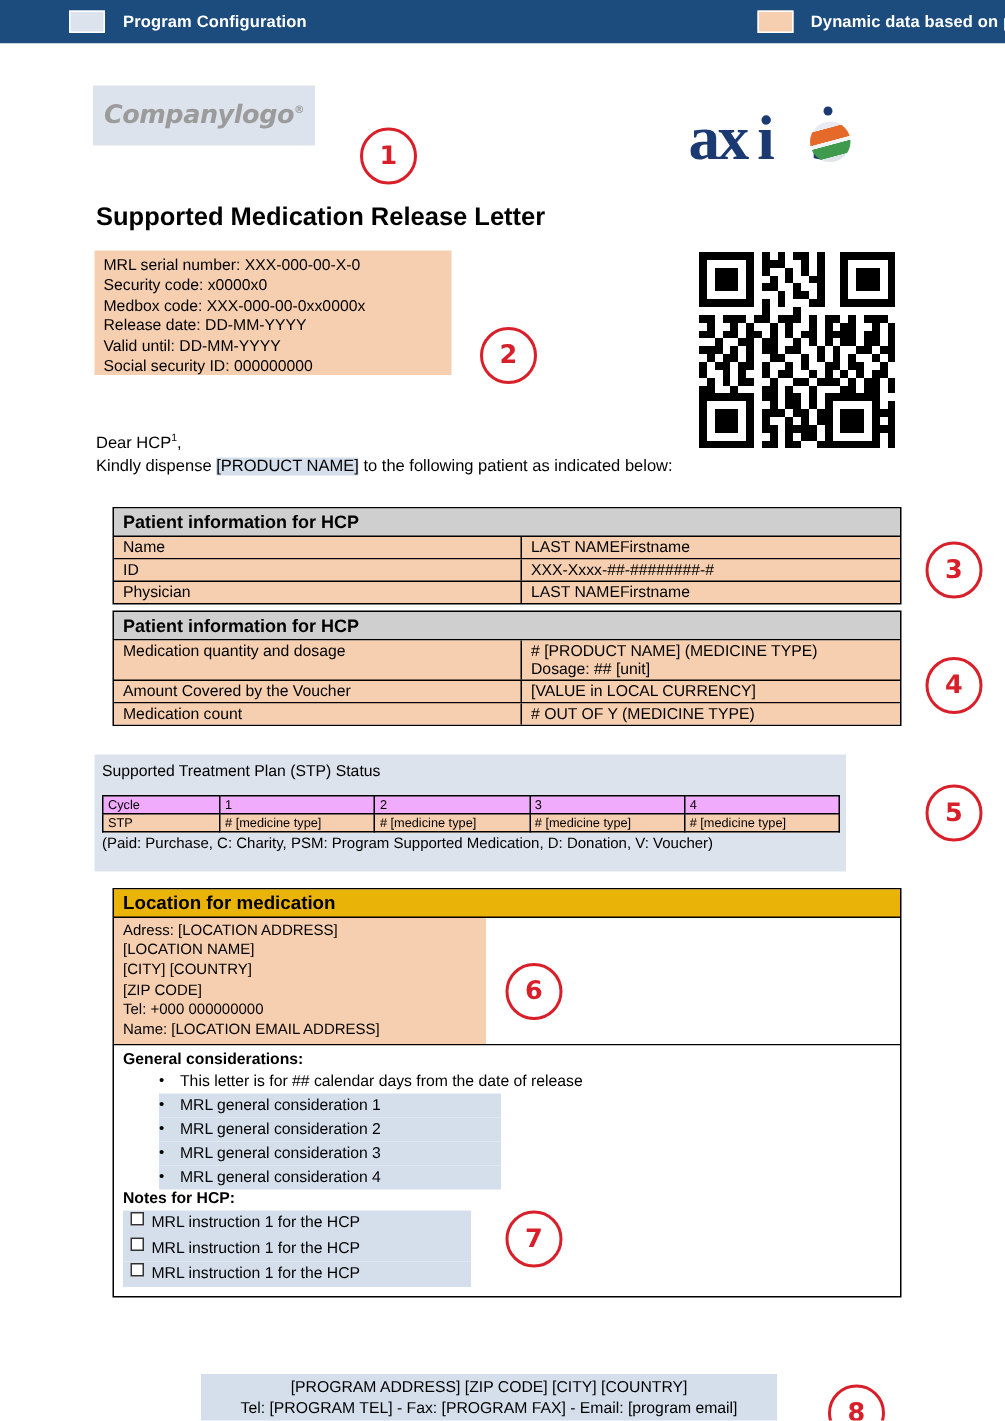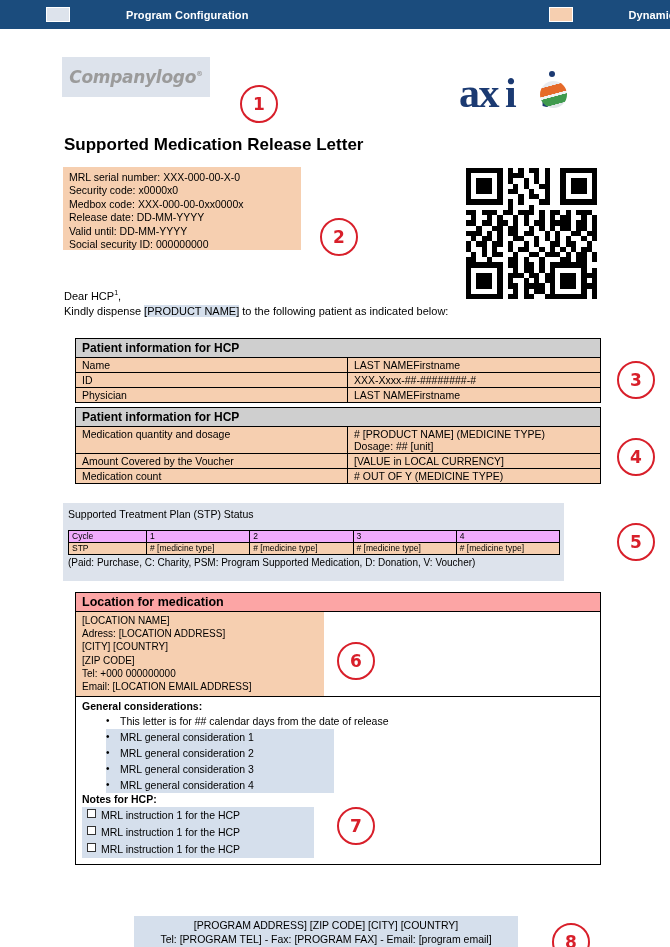--- a/index.html
+++ b/index.html
@@ -10,21 +10,21 @@
     color:#000;
     position:relative;
     overflow:hidden;
   }
   
   .legendbar{
     position:absolute;left:0;top:0;width:670px;height:29px;
     background:#1b4c7d;
     display:flex;align-items:center;
   }
-  .legend-item{display:flex;align-items:center;gap:44px;}
+  .legend-item{display:flex;align-items:center;}
   .legend-item.first{margin-left:46px;}
   .legend-item.second{margin-left:300px;}
   .swatch{
     width:22px;height:13px;border:1px solid #ffffff;display:inline-block;
   }
   .sw-config{background:#dde3ec;}
   .sw-dynamic{background:#f6cfb0;}
   .legend-label{
     color:#ffffff;font-size:11px;font-weight:bold;margin-left:12px;
     letter-spacing:.1px;white-space:nowrap;
@@ -116,21 +116,21 @@
   .stp-table tr.r2 td{background:#f6cfb0;}
   .stp-table td.c0{width:74px;}
   .stp-note{font-size:10px;margin-top:2px;white-space:nowrap;}
 
   
   .block{
     position:absolute;left:75px;top:563px;width:526px;
     border:1.5px solid #000;box-sizing:border-box;
   }
   .block .hdr{
-    background:#fca5a5;font-weight:bold;font-size:12.5px;
+    background:#eab308;font-weight:bold;font-size:12.5px;
     padding:2px 0 2px 6px;border-bottom:1.5px solid #000;
   }
   .loc-body{display:flex;background:#fff;border-bottom:1.5px solid #000;}
   .loc-fill{width:248px;background:#f6cfb0;padding:2px 0 3px 6px;box-sizing:border-box;}
   .loc-line{font-size:10px;line-height:13.2px;white-space:nowrap;}
   .loc-rest{flex:1;background:#fff;}
 
   .instr-body{background:#fff;padding:3px 0 6px 6px;}
   .sub{font-size:10.5px;font-weight:bold;margin:0 0 1px 0;}
   ul.gen{margin:0 0 0 24px;padding:0;list-style:none;}
@@ -424,26 +424,26 @@
       </tr>
     </tbody>
       </table>
     <div class="stp-note">(Paid: Purchase, C: Charity, PSM: Program Supported Medication, D: Donation, V: Voucher)</div>
   </div>
 
   <div class="block">
     <div class="hdr">Location for medication</div>
     <div class="loc-body">
       <div class="loc-fill">
+        <div class="loc-line">Adress: [LOCATION ADDRESS]</div>
         <div class="loc-line">[LOCATION NAME]</div>
-        <div class="loc-line">Adress: [LOCATION ADDRESS]</div>
         <div class="loc-line">[CITY] [COUNTRY]</div>
         <div class="loc-line">[ZIP CODE]</div>
         <div class="loc-line">Tel: +000 000000000</div>
-        <div class="loc-line">Email: [LOCATION EMAIL ADDRESS]</div>
+        <div class="loc-line">Name: [LOCATION EMAIL ADDRESS]</div>
       </div>
       <div class="loc-rest"></div>
     </div>
 
     <div class="instr-body">
       <div class="sub">General considerations:</div>
       <ul class="gen">
         <li class="wide">This letter is for ## calendar days from the date of release</li>
         <li class="shade">MRL general consideration 1</li>
         <li class="shade">MRL general consideration 2</li>

